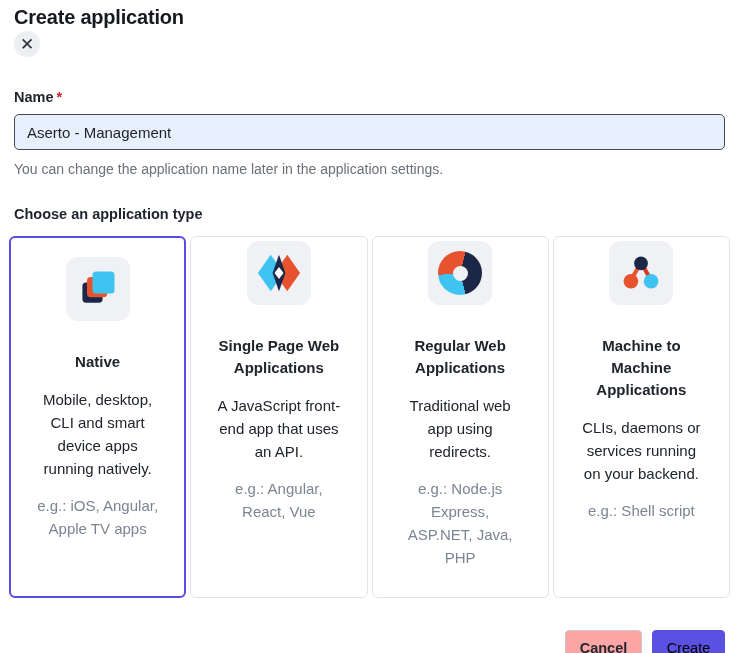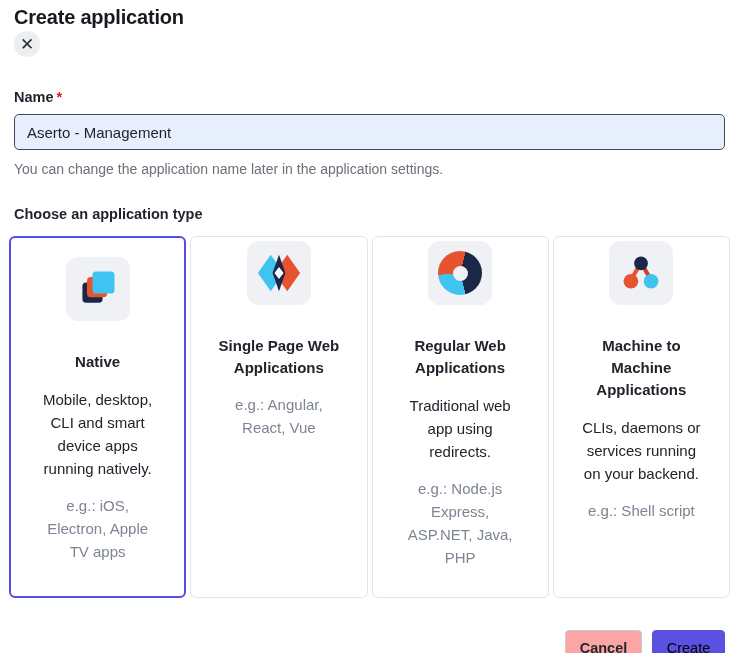--- a/index.html
+++ b/index.html
@@ -83,33 +83,34 @@
   <div class="card selected">
     <div class="tile">
       <svg width="44" height="44" viewBox="0 0 48 48">
         <rect x="7" y="17" width="22" height="22" rx="4" fill="#1c2747"></rect>
         <rect x="12" y="11" width="22" height="22" rx="4" fill="#e8532f"></rect>
         <rect x="18" y="5" width="24" height="24" rx="4" fill="#3fc3f0"></rect>
       </svg>
     </div>
     <div class="card-title">Native</div>
     <div class="card-desc">Mobile, desktop, CLI and smart device apps running natively.</div>
-    <div class="card-eg">e.g.: iOS, Electron, Apple TV apps</div>
+    <div class="card-eg">e.g.: iOS, Angular, Apple TV apps</div>
   </div>
 
   <div class="card">
     <div class="tile">
       <svg width="44" height="44" viewBox="0 0 48 48">
         <polygon points="15,4 29,24 15,44 1,24" fill="#3fc3f0"></polygon>
         <polygon points="33,4 47,24 33,44 19,24" fill="#e8532f"></polygon>
         <polygon points="24,4 31,24 24,44 17,24" fill="#1c2747"></polygon>
         <polygon points="24,17.5 29,24 24,30.5 19,24" fill="#ffffff"></polygon>
       </svg>
     </div>
     <div class="card-title">Single Page Web Applications</div>
+    <div class="card-desc">A JavaScript front-end app that uses an API.</div>
     <div class="card-eg">e.g.: Angular, React, Vue</div>
   </div>
 
   <div class="card">
     <div class="tile">
       <div class="donut"></div>
     </div>
     <div class="card-title">Regular Web Applications</div>
     <div class="card-desc">Traditional web app using redirects.</div>
     <div class="card-eg">e.g.: Node.js Express, ASP.NET, Java, PHP</div>

